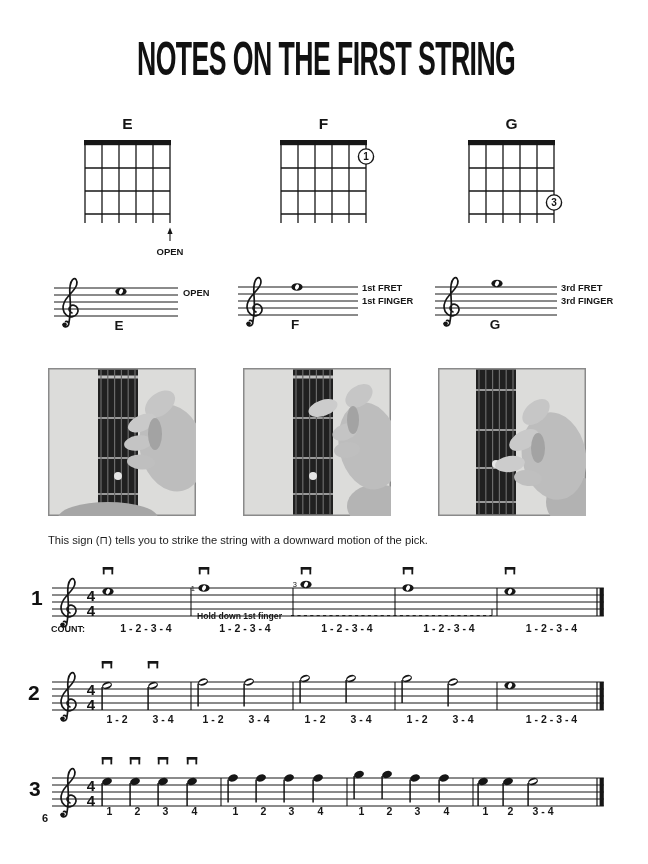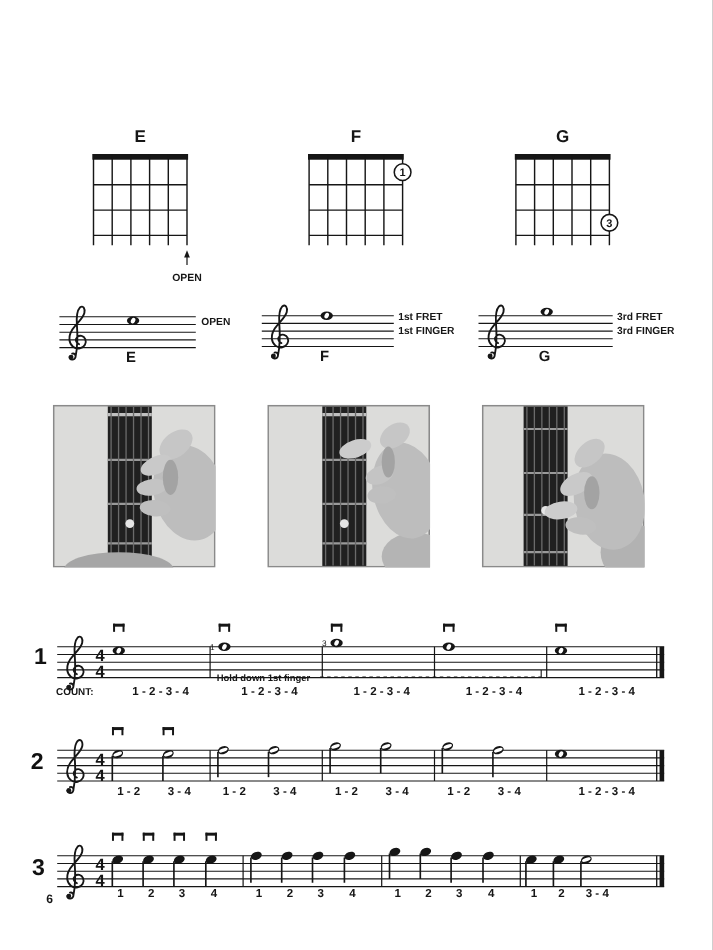--- a/index.html
+++ b/index.html
@@ -15,20 +15,23 @@
   .page-num{position:absolute;left:42px;top:812px;font-size:11px;font-weight:bold;}
   svg{position:absolute;left:0;}
   svg text{font-family:"Liberation Sans",sans-serif;}
   .photo{top:368px;}
 </style>
 </head>
 <body>
 
 <div class="page">
 
+  <div class="title-wrap">
+    <span class="title-inner">NOTES ON THE FIRST STRING</span>
+  </div>
 
   <svg id="chord-row" class="abs" style="top:112px" width="648" height="152" viewBox="0 0 648 152">
       <text x="127.5" y="17" fill="#161616" font-size="15.5" font-weight="bold" text-anchor="middle" font-family="Liberation Sans, sans-serif">E</text>
       <rect x="84" y="28" width="87" height="5.2" fill="#161616"></rect>
       <line x1="85" y1="56" x2="170" y2="56" stroke="#161616" stroke-width="1.3"></line>
       <line x1="85" y1="79" x2="170" y2="79" stroke="#161616" stroke-width="1.3"></line>
       <line x1="85" y1="102" x2="170" y2="102" stroke="#161616" stroke-width="1.3"></line>
       <line x1="85" y1="28" x2="85" y2="111" stroke="#161616" stroke-width="1.3"></line>
       <line x1="102" y1="28" x2="102" y2="111" stroke="#161616" stroke-width="1.3"></line>
       <line x1="119" y1="28" x2="119" y2="111" stroke="#161616" stroke-width="1.3"></line>
@@ -184,20 +187,21 @@
       <ellipse cx="136" cy="134" rx="28" ry="26" fill="#b2b2b2"></ellipse>
       <ellipse cx="116" cy="88" rx="32" ry="44" fill="#bdbdbd" transform="rotate(-10 116 88)"></ellipse>
       <ellipse cx="98" cy="44" rx="16" ry="10" fill="#c6c6c6" transform="rotate(-42 98 44)"></ellipse>
       <ellipse cx="86" cy="72" rx="16" ry="9" fill="#c9c9c9" transform="rotate(-28 86 72)"></ellipse>
       <ellipse cx="72" cy="96" rx="15" ry="8" fill="#cccccc" transform="rotate(-8 72 96)"></ellipse>
       <ellipse cx="90" cy="110" rx="14" ry="8" fill="#bfbfbf" transform="rotate(6 90 110)"></ellipse>
       <ellipse cx="100" cy="80" rx="7" ry="15" fill="#a3a3a3"></ellipse>
     </g>
   </svg>
 
+  <div class="instruction">This sign (⊓) tells you to strike the string with a downward motion of the pick.</div>
 
   <div class="ex-num" style="left:31px;top:586px">1</div>
   <div class="ex-num" style="left:28px;top:681px">2</div>
   <div class="ex-num" style="left:29px;top:777px">3</div>
 
   <svg id="ex1" class="abs" style="top:552px" width="648" height="100" viewBox="0 0 648 100">
       <line x1="52" y1="36" x2="603.8" y2="36" stroke="#161616" stroke-width="1"></line>
       <line x1="52" y1="43" x2="603.8" y2="43" stroke="#161616" stroke-width="1"></line>
       <line x1="52" y1="50" x2="603.8" y2="50" stroke="#161616" stroke-width="1"></line>
       <line x1="52" y1="57" x2="603.8" y2="57" stroke="#161616" stroke-width="1"></line>

